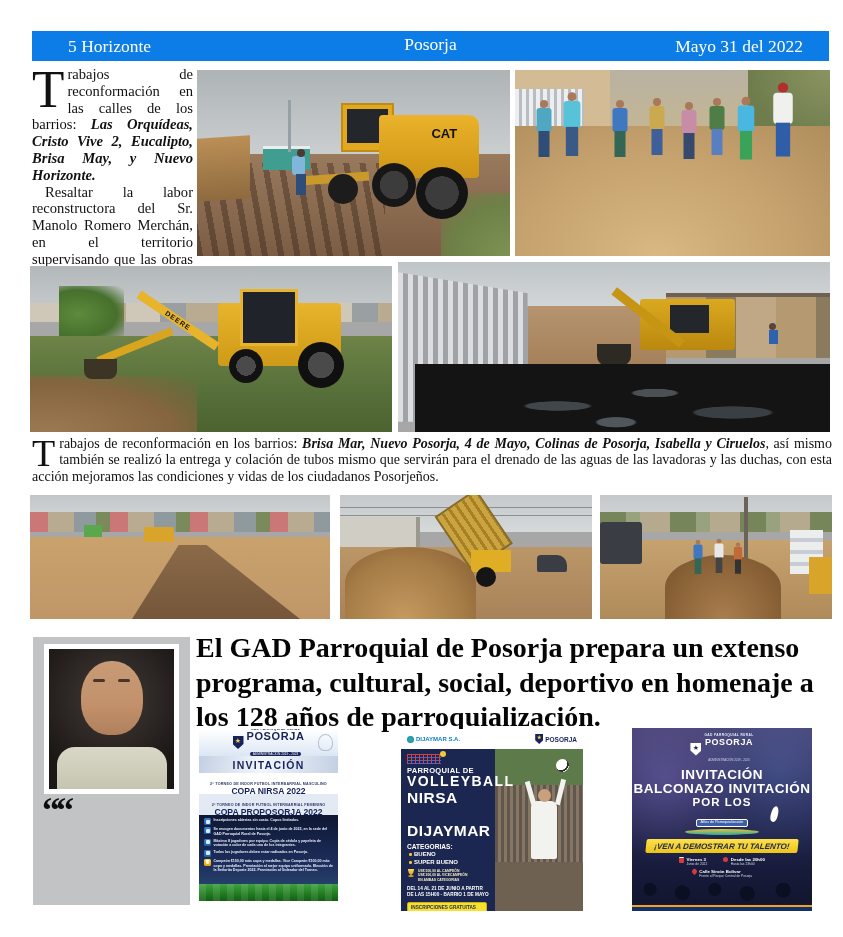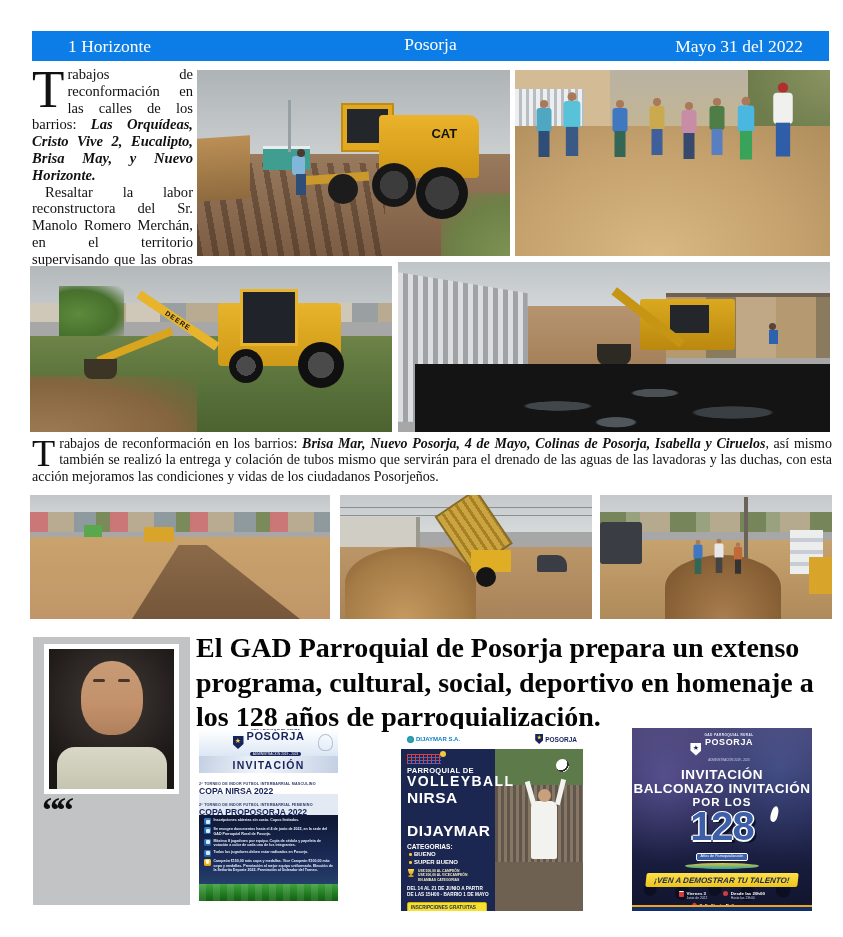--- a/index.html
+++ b/index.html
@@ -129,21 +129,21 @@
   #poster-nirsa{left:199px;top:729px;width:139px;height:172px;display:flex;flex-direction:column;background:#fff;}
   .pn-head{height:27px;background:linear-gradient(180deg,#ffffff,#dce7f4);display:flex;align-items:center;justify-content:center;gap:3px;position:relative;flex:0 0 auto;}
   .shield{width:11px;height:13px;background:#16235a;clip-path:polygon(0 0,100% 0,100% 62%,50% 100%,0 62%);display:flex;align-items:flex-start;justify-content:center;color:#ffd23f;font-size:7px;line-height:9px;flex:0 0 auto;}
   .shield::before{content:"★";}
   .pn-logo-text{text-align:center;}
   .org-top{font-size:3.2px;letter-spacing:.4px;color:#16235a;font-weight:bold;}
   .org-name{font-size:11px;font-weight:800;color:#16235a;letter-spacing:.6px;line-height:10px;}
   .org-sub{font-size:3.2px;background:#16235a;color:#fff;border-radius:3px;padding:0 3px;display:inline-block;line-height:4.6px;}
   .pn-fisher{position:absolute;right:5px;top:5px;width:13px;height:15px;border:1px solid #9fb0c8;border-radius:50% 50% 40% 40%;opacity:.75;}
   .pn-invita{height:17px;background:linear-gradient(100deg,#c3cfe3,#f3f7fc 45%,#c3cfe3);display:flex;align-items:center;justify-content:center;font-size:10.5px;font-weight:800;color:#16235a;letter-spacing:1.2px;flex:0 0 auto;}
-  .pn-t{height:21px;text-align:left;padding-top:9px;box-sizing:border-box;flex:0 0 auto;}
+  .pn-t{height:21px;text-align:center;padding-top:9px;box-sizing:border-box;flex:0 0 auto;}
   .pn-t.alt{background:#e4eaf3;}
   .pn-label{font-size:3.7px;font-weight:700;color:#2c3a6b;letter-spacing:.2px;line-height:4.5px;}
   .pn-copa{font-size:8.6px;font-weight:800;color:#16235a;line-height:9.5px;}
   .pn-body{flex:1;background:linear-gradient(180deg,#0e1733,#1d2e5c 70%,#254069);padding:3px 5px;display:flex;flex-direction:column;gap:2.4px;}
   .pn-row{display:flex;gap:2.5px;align-items:flex-start;}
   .pn-ico{width:7px;height:7px;border-radius:1.5px;background:linear-gradient(180deg,#2f86d6,#1c5fa8);flex:0 0 auto;position:relative;}
   .pn-ico::after{content:"";position:absolute;left:1.5px;top:1.5px;right:1.5px;bottom:1.5px;background:rgba(255,255,255,.85);border-radius:1px;}
   .pn-ico.trophy{background:linear-gradient(180deg,#ffd94a,#d8a012);}
   .pn-ico.trophy::after{left:2px;top:1px;right:2px;bottom:2.5px;border-radius:0 0 3px 3px;background:#fff7d6;}
   .pn-txt{font-size:3.6px;line-height:4.4px;color:#e9effc;font-weight:600;}
@@ -208,21 +208,21 @@
   .pbz-t2{font-size:3.3px;color:#cdd4ee;line-height:4.2px;}
   .pbz-loc{display:flex;justify-content:center;gap:2.5px;margin-top:2.5px;text-align:left;position:relative;z-index:1;}
   .pbz-stripe-or{position:absolute;left:0;right:0;bottom:4px;height:2.5px;background:#f0a21a;z-index:2;}
   .pbz-stripe-bl{position:absolute;left:0;right:0;bottom:0;height:4px;background:#12306b;z-index:2;}
 </style>
 </head>
 <body>
 
 <div id="masthead">
   <span class="mh-center">Posorja</span>
-  <span class="mh-left">1 Horizonte</span>
+  <span class="mh-left">5 Horizonte</span>
   <span class="mh-right">Mayo 31 del 2022</span>
 </div>
 
 <div id="article-top">
   <p style="margin:0;"><span class="dropcap">T</span><span>rabajos de reconformación en las calles de los barrios: </span><span class="barrios">Las Orquídeas, Cristo Vive 2, Eucalipto, Brisa May, y Nuevo Horizonte.</span></p>
   <p class="para2">Resaltar la labor reconstructora del Sr. Manolo Romero Merchán, en el territorio supervisando que las obras sean culminadas con las especificaciones previstas.</p>
 </div>
 
 <div id="ph-a" class="photo">
   <div class="pa-sky"></div>
@@ -481,21 +481,20 @@
     <span class="shield light"></span>
     <span class="pbz-org">
       <span class="org-top" style="display:block;">GAD PARROQUIAL RURAL</span>
       <span class="org-name" style="display:block;">POSORJA</span>
       <span class="org-sub">ADMINISTRACIÓN 2019 - 2023</span>
     </span>
   </div>
   <div class="pbz-l1">INVITACIÓN</div>
   <div class="pbz-l2">BALCONAZO INVITACIÓN</div>
   <div class="pbz-l3">POR LOS</div>
-  <div class="pbz-num">128</div>
   <div class="pbz-dancer"></div>
   <div class="pbz-num-sub">Años de Parroquialización</div>
   <div class="pbz-platform"></div>
   <div class="pbz-banner">¡VEN A DEMOSTRAR TU TALENTO!</div>
   <div class="pbz-details">
     <div class="pbz-item">
       <span class="ico-cal"></span>
       <span>
         <span class="pbz-t1" style="display:block;">Viernes 3</span>
         <span class="pbz-t2" style="display:block;">Junio de 2022</span>

